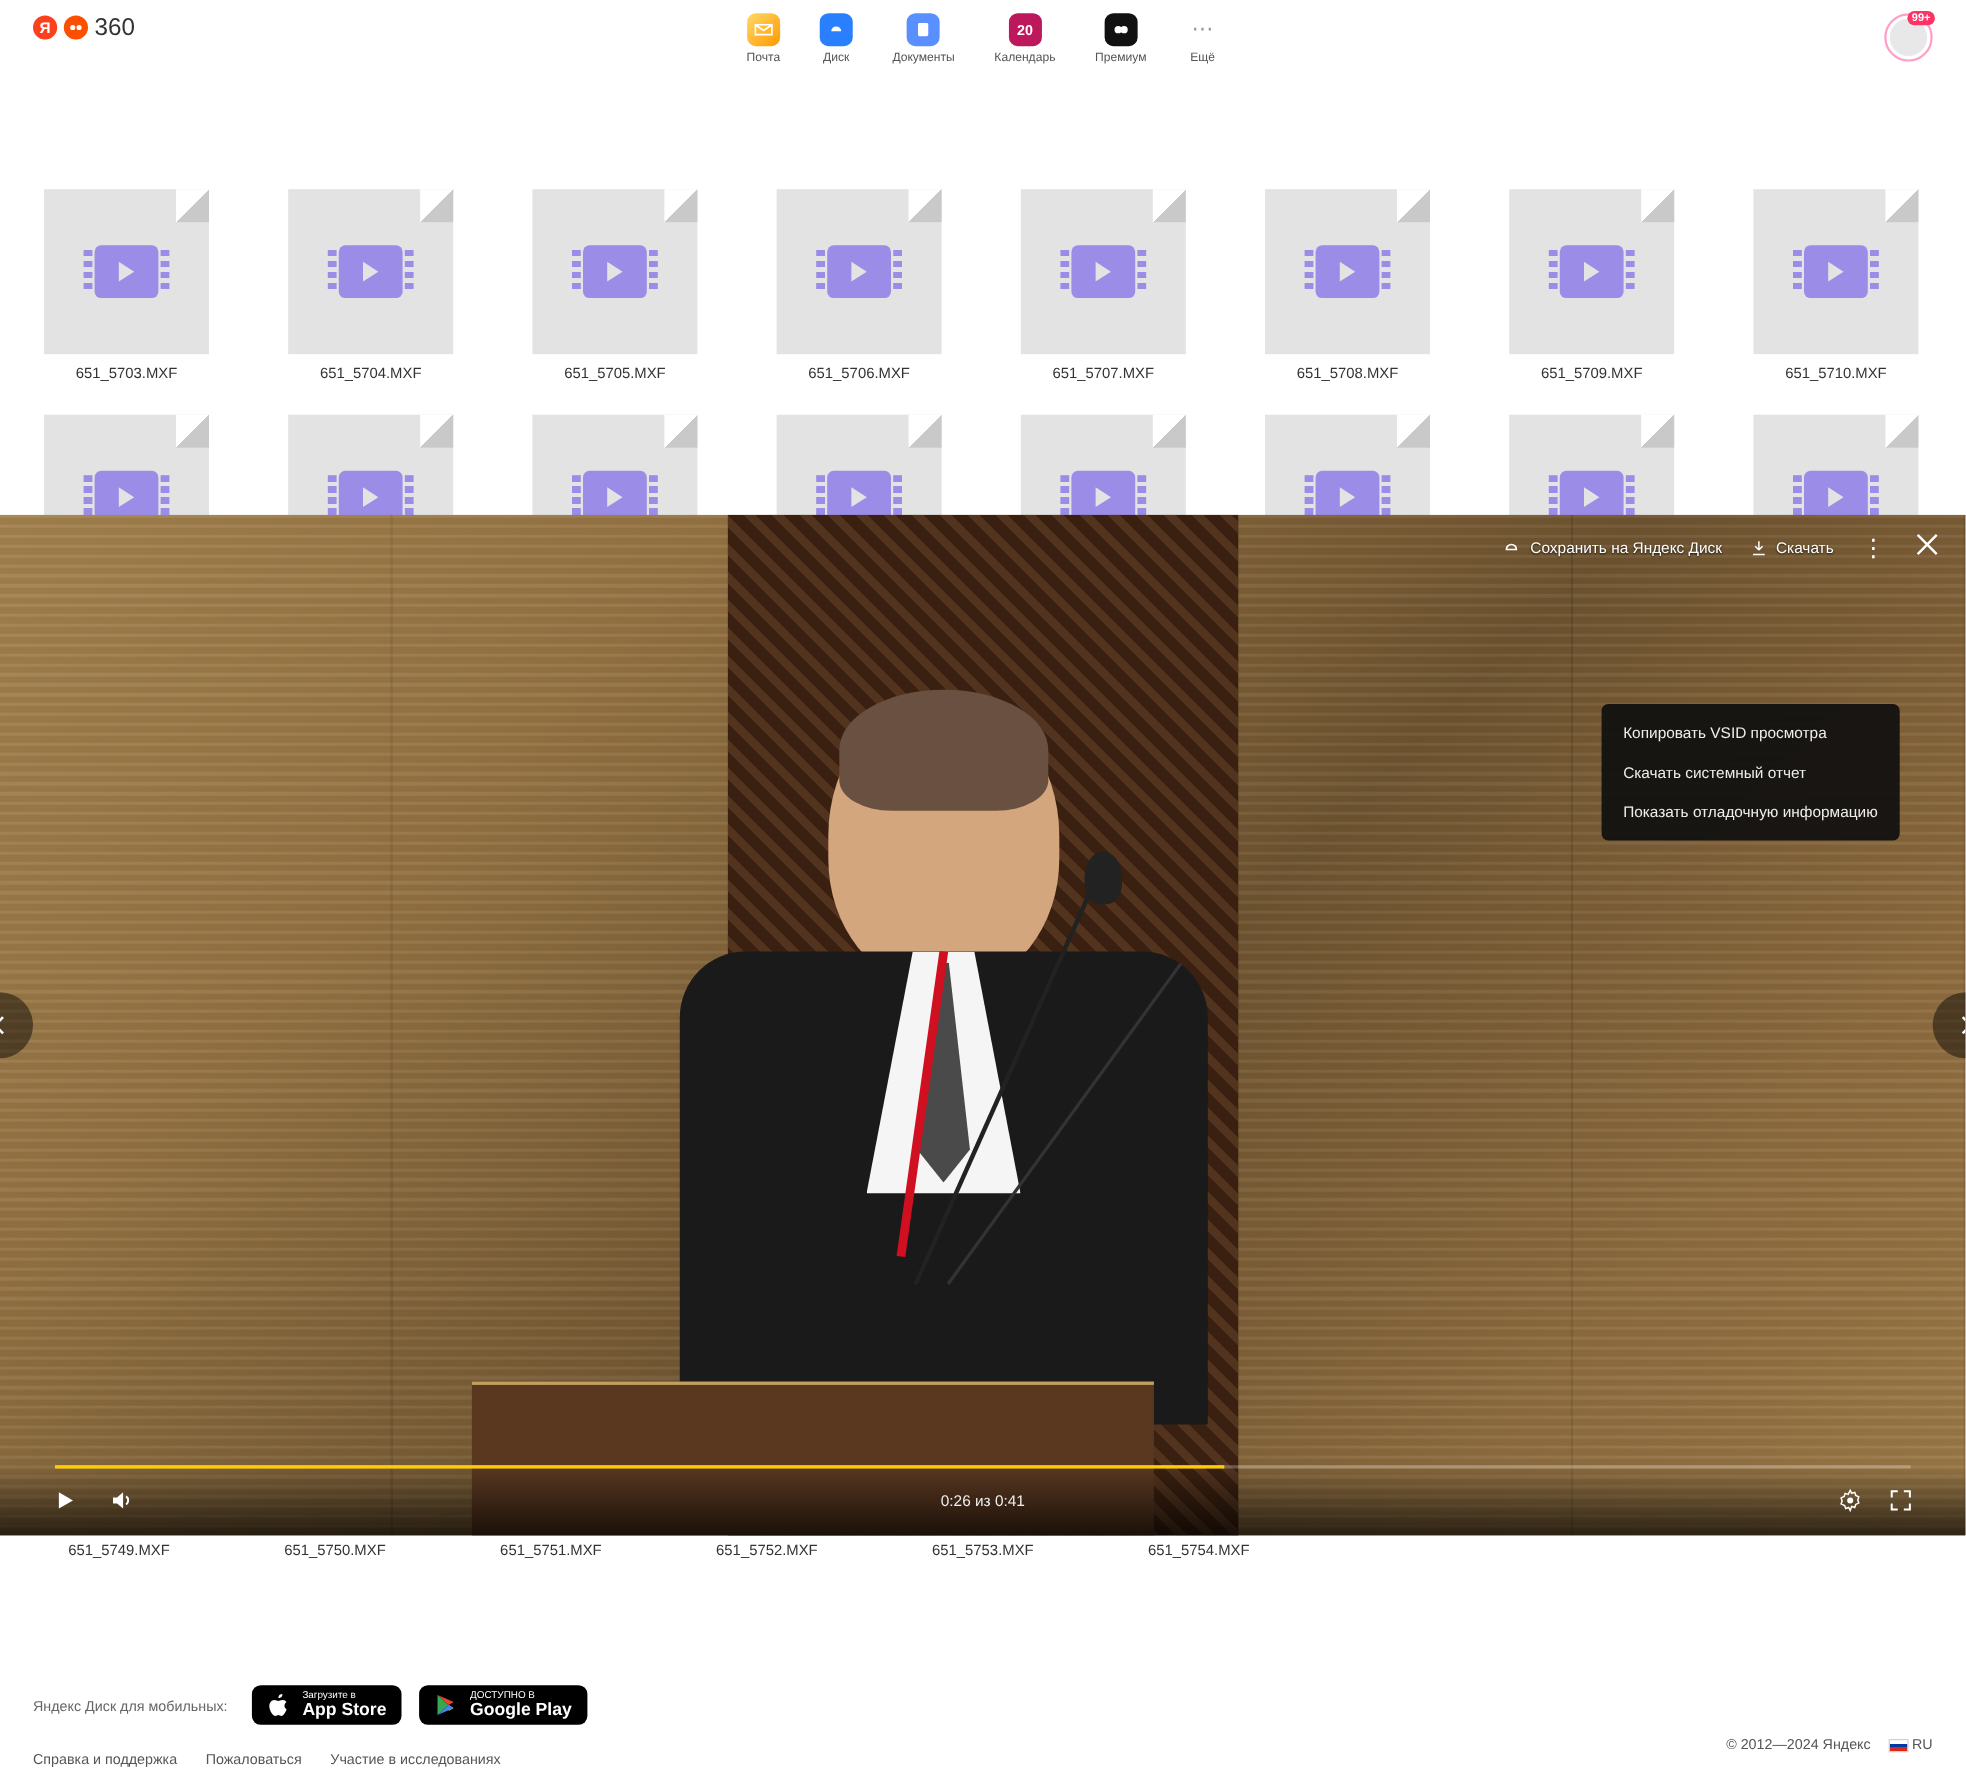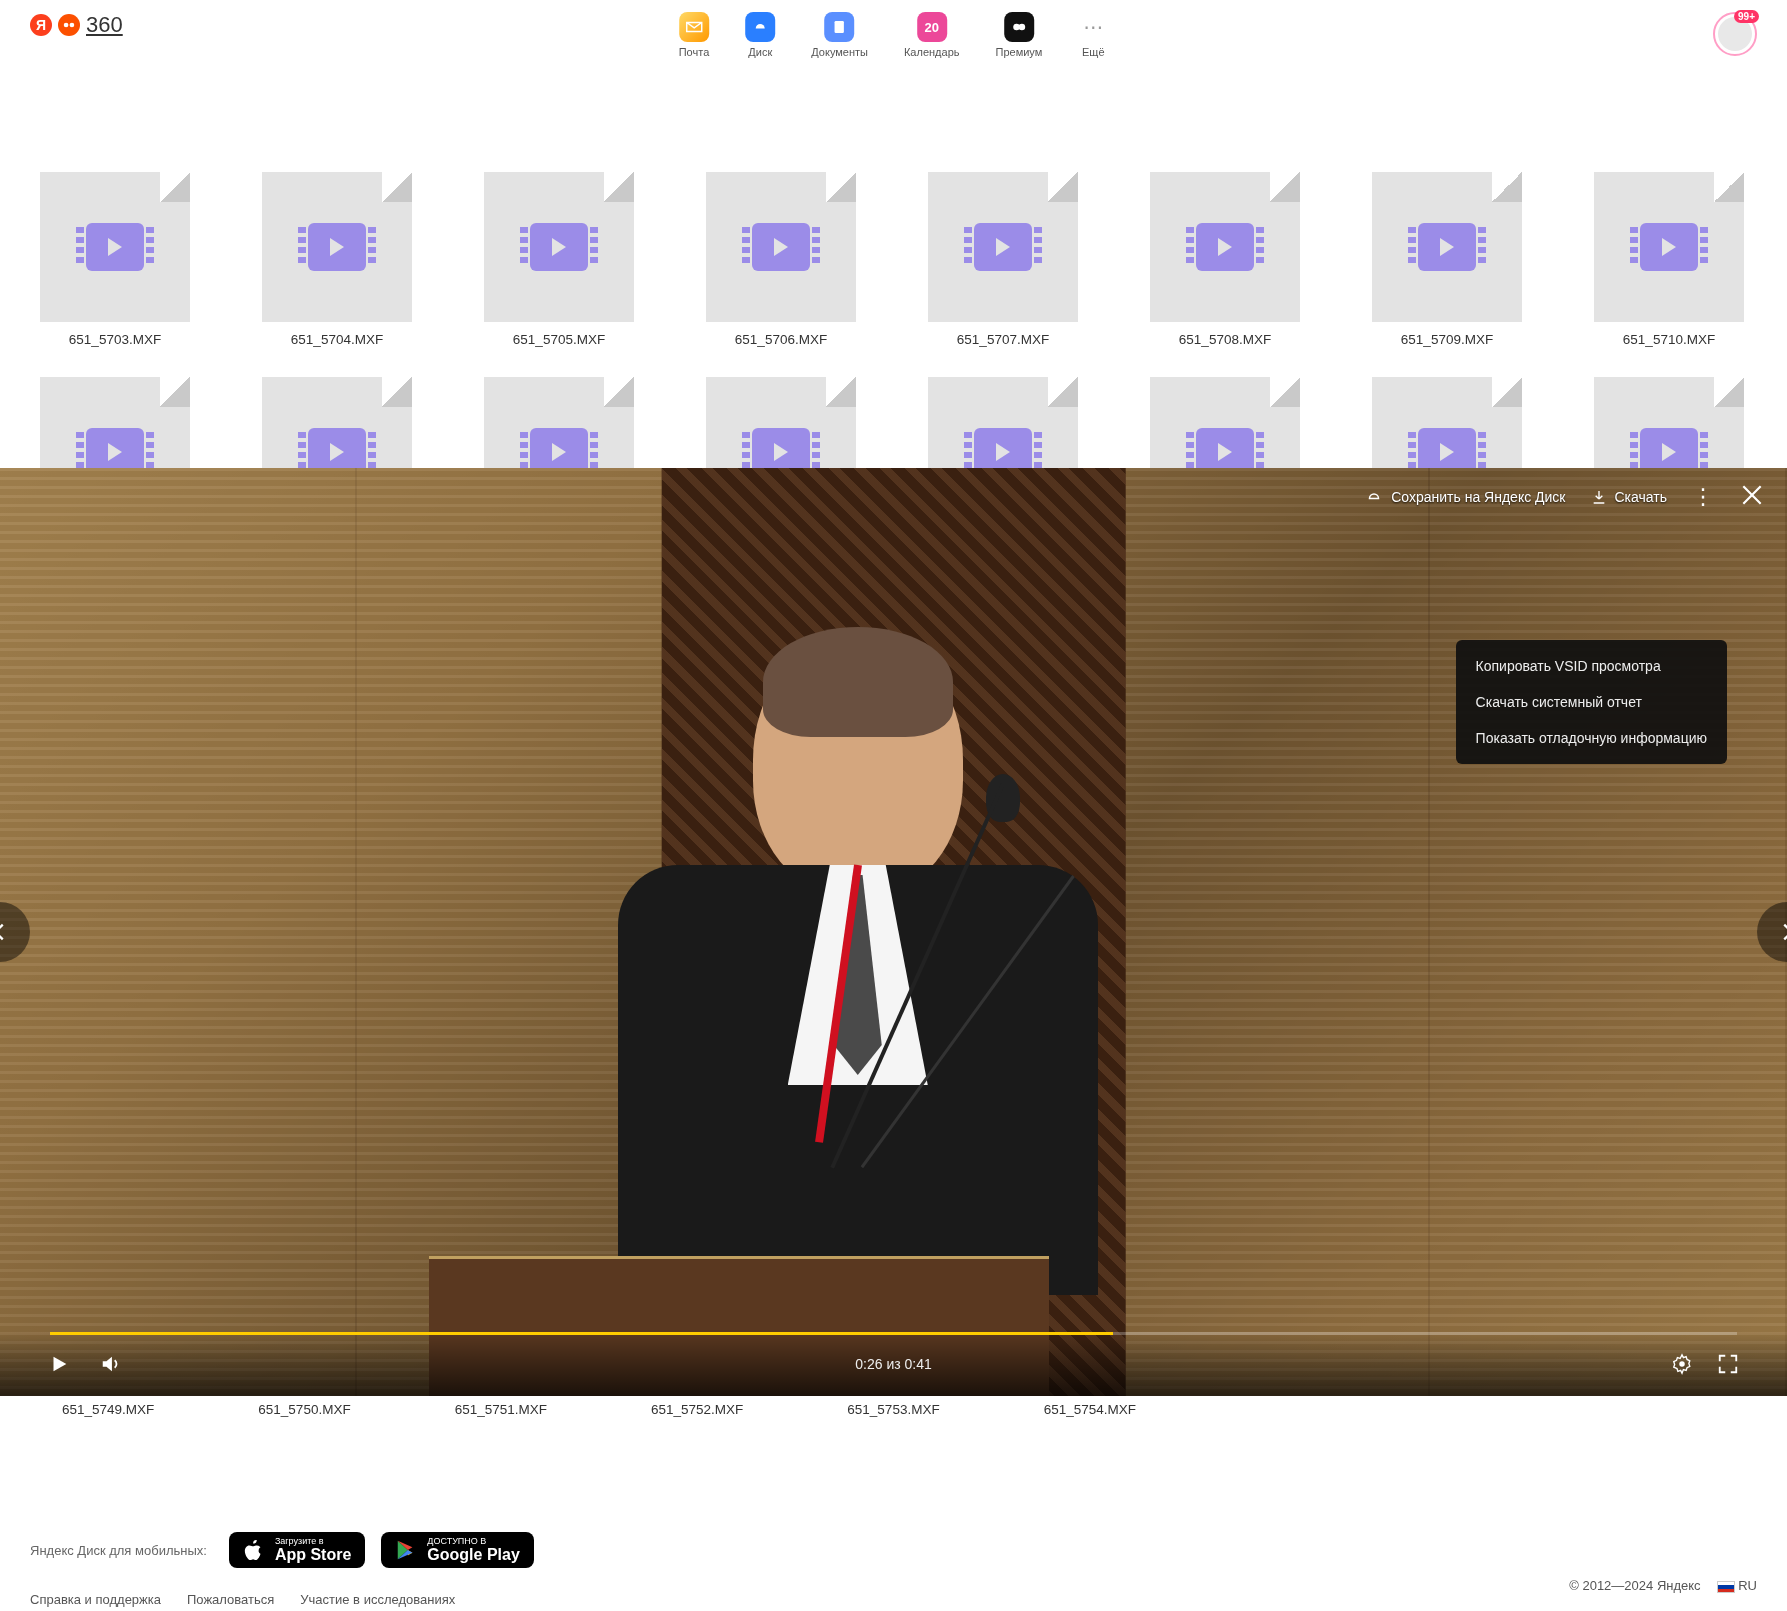--- a/index.html
+++ b/index.html
@@ -4,21 +4,21 @@
 <style>
 * { margin: 0; padding: 0; box-sizing: border-box; }
 body { font-family: Arial, Helvetica, sans-serif; background: #fff; color: #333; width: 1787px; height: 1611px; overflow: hidden; position: relative; }
 
 
 .header { display: flex; align-items: flex-start; padding: 12px 30px; height: 72px; }
 .logo-block { display: flex; align-items: center; gap: 6px; }
 .logo-y { width: 22px; height: 22px; background: #fc3f1d; border-radius: 50%; display: flex; align-items: center; justify-content: center; color: #fff; font-weight: bold; font-size: 14px; }
 .logo-360-icon { width: 22px; height: 22px; background: #fc5000; border-radius: 50%; display:flex; align-items:center; justify-content:center;}
 .logo-360-icon svg { width:14px; height:14px; }
-.logo-360-text { font-size: 22px; font-weight: 500; color: #333; text-decoration: underline; }
+.logo-360-text { font-size: 22px; font-weight: 500; color: #333; }
 
 .nav-services { position:absolute; left:50%; transform:translateX(-50%); display: flex; gap: 36px; }
 .nav-item { display: flex; flex-direction: column; align-items: center; gap: 4px; cursor: pointer; }
 .nav-icon { width: 30px; height: 30px; border-radius: 8px; display:flex; align-items:center; justify-content:center; color:#fff; font-size:14px; font-weight:bold;}
 .nav-label { font-size: 11px; color: #555; }
 
 .header-right { margin-left:auto; display:flex; align-items:center; gap:18px; }
 .avatar-wrap { position:relative; width:44px; height:44px; }
 .avatar-ring { width:44px; height:44px; border-radius:50%; border:2px solid #ff9ec6; display:flex; align-items:center; justify-content:center;}
 .avatar-ring::before{content:''; width:34px; height:34px; border-radius:50%; background:#e8e8e8;}
@@ -135,21 +135,21 @@
     </div>
     <div class="nav-item">
       <span class="nav-icon" style="background:#5a8fff">
           <svg width="16" height="16" viewBox="0 0 24 24" fill="#fff">
             <rect x="5" y="3" width="14" height="18" rx="2"></rect>
           </svg>
         </span>
       <span class="nav-label">Документы</span>
     </div>
     <div class="nav-item">
-      <span class="nav-icon" style="background:#ec4899">
+      <span class="nav-icon" style="background:#be185d">
           <span style="font-size:13px">20</span>
         </span>
       <span class="nav-label">Календарь</span>
     </div>
     <div class="nav-item">
       <span class="nav-icon" style="background:#111">
           <svg width="16" height="16" viewBox="0 0 24 24" fill="#fff">
             <circle cx="8" cy="12" r="5"></circle>
             <circle cx="16" cy="12" r="5"></circle>
           </svg>

